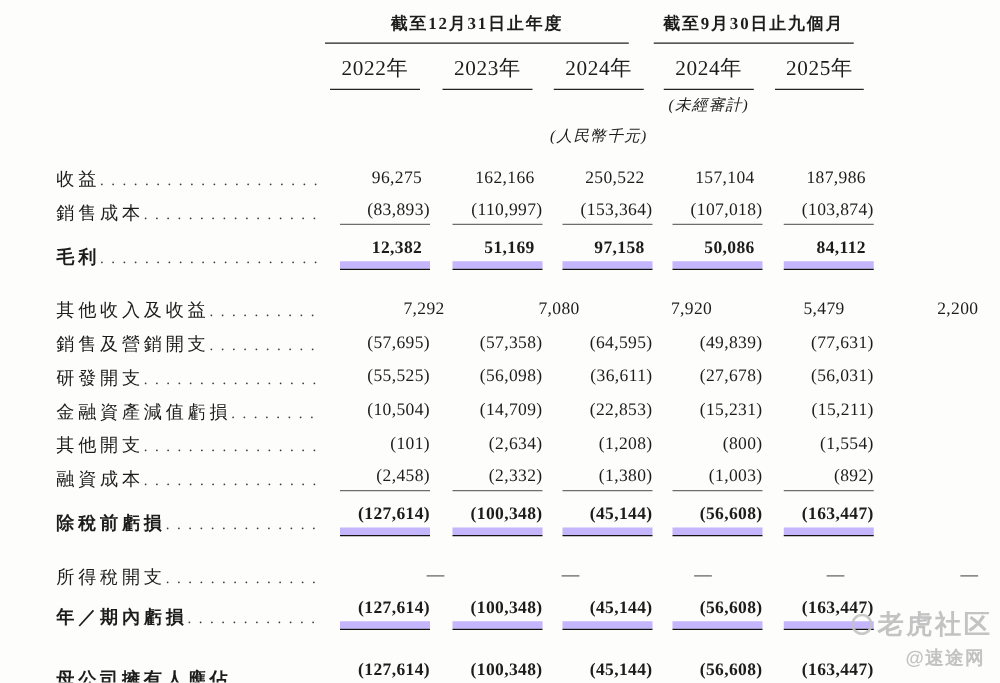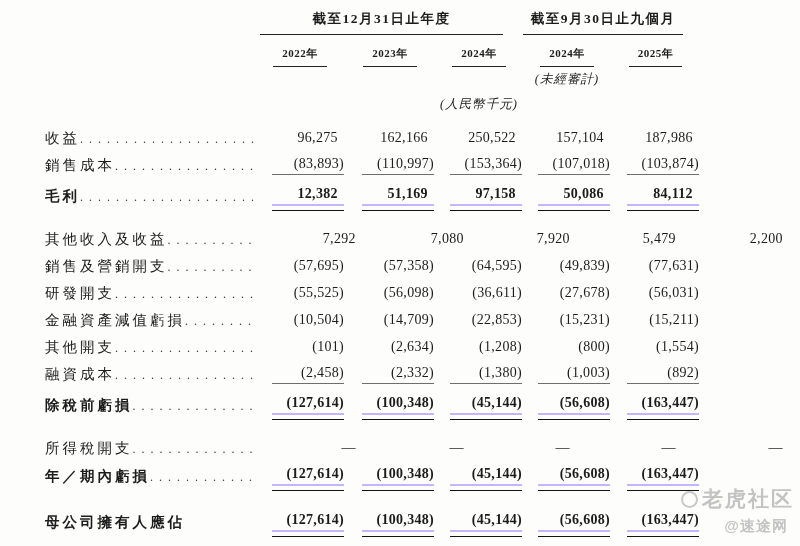--- a/index.html
+++ b/index.html
@@ -34,22 +34,22 @@
     text-align: center;
     border-bottom: 1.5px solid #222;
     padding-bottom: 6px;
   }
   .group-annual  { grid-column: 2 / 5; margin-left: 5px;  margin-right: 20px; }
   .group-interim { grid-column: 5 / 7; margin-left: 0;    margin-right: 17px; }
   .year-row { margin-top: 8px; }
   .year-cell { text-align: center; }
   .year-label {
     display: inline-block;
-    font-weight: bold;
-    font-size: 11px;
+    font-weight: normal;
+    font-size: 17px;
     letter-spacing: 0.5px;
     border-bottom: 1.5px solid #222;
     padding: 0 9px 5px 9px;
   }
   .note-row { margin-top: 8px; }
   .note-cell {
     font-size: 12.5px;
     font-style: italic;
     letter-spacing: 1px;
     text-align: center;
@@ -100,21 +100,21 @@
     min-width: 72px;
     text-align: right;
     letter-spacing: 0.3px;
     padding-bottom: 2px;
   }
   .u-single .num {
     border-bottom: 1.5px solid #6e6e6e;
   }
   .u-double .num {
     position: relative;
-    border-bottom: 2px solid #c4b5fd;
+    border-bottom: 6px solid #c4b5fd;
   }
   .u-double .num::after {
     content: "";
     position: absolute;
     left: 0;
     right: 0;
     bottom: -6.5px;
     border-bottom: 1.5px solid #131313;
   }
   

